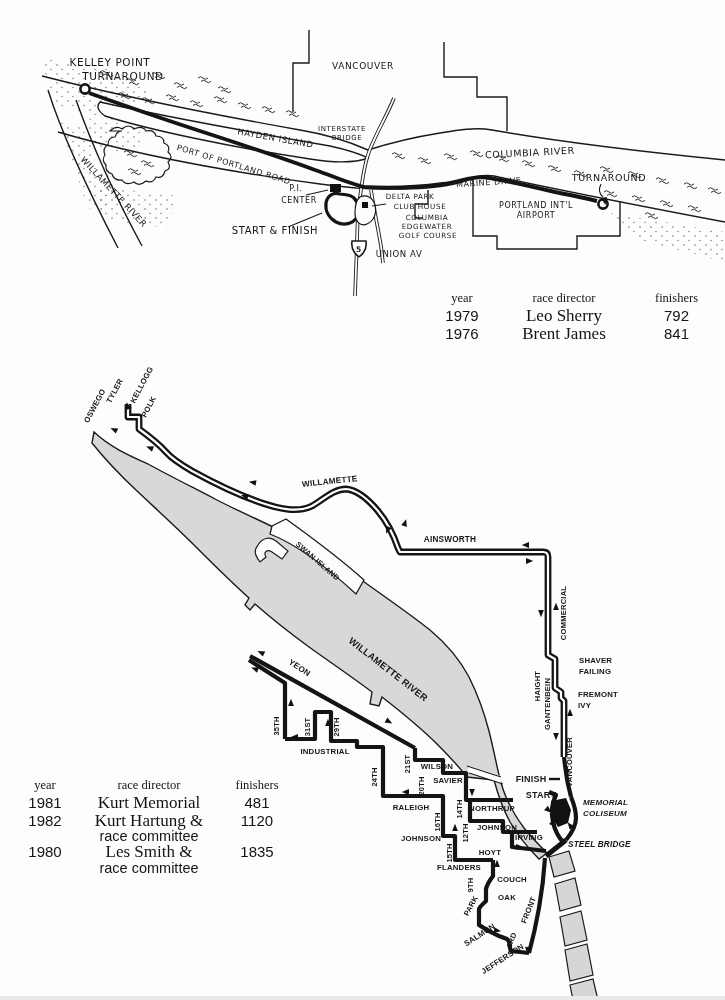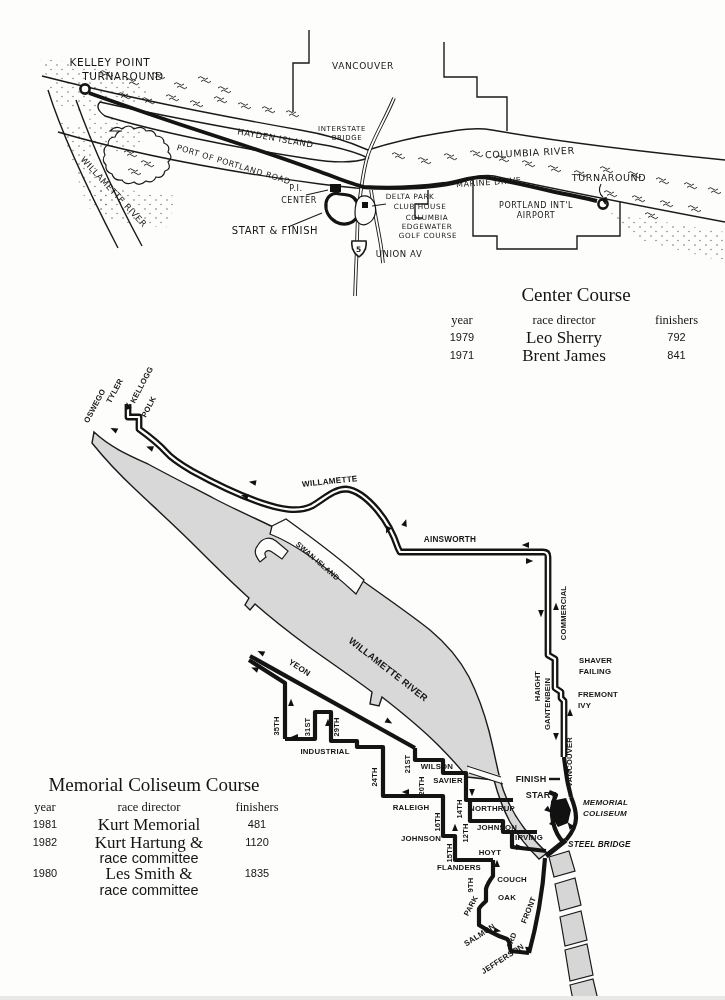--- a/index.html
+++ b/index.html
@@ -15,21 +15,21 @@
   
   .tbl{position:absolute;color:#141414;}
   .tbl .title{font-family:"Liberation Serif",serif;text-align:center;line-height:22px;}
   .tbl .hdr,.tbl .dir{font-family:"Liberation Serif",serif;}
   .tbl .num{font-family:"Liberation Sans",sans-serif;}
   .grid{display:grid;}
   #t1 .grid{grid-template-columns:72px 132px 93px;}
   #t2 .grid{grid-template-columns:58px 150px 66px;}
   .cell{text-align:center;}
   .hdr{font-size:12.5px;line-height:17px;}
-  .num{font-size:11px;line-height:17.5px;}
+  .num{font-size:15px;line-height:17.5px;}
   .dir{font-size:17px;line-height:17.5px;}
   .dir2{font-size:14.5px;line-height:14px;font-family:Liberation Sans, sans-serif;}
   #t1 .title{font-size:19px;}
   #t2 .title{font-size:19px;}
   .scan-edge{position:absolute;left:0;right:0;bottom:0;height:4px;background:#e9e9e7;}
 </style>
 </head>
 <body>
 
 <div id="page">
@@ -294,38 +294,36 @@
       <text transform="translate(473,907) rotate(-62)" text-anchor="middle" class="ml" font-size="7.5">PARK</text>
       <text transform="translate(481,937) rotate(-33)" text-anchor="middle" class="ml" font-size="7.8">SALMON</text>
       <text transform="translate(514,941) rotate(-70)" text-anchor="middle" class="ml" font-size="7.5">3RD</text>
       <text transform="translate(504,961) rotate(-33)" text-anchor="middle" class="ml" font-size="7.8">JEFFERSON</text>
       <text transform="translate(531,911) rotate(-68)" text-anchor="middle" class="ml" font-size="7.8">FRONT</text>
     </g>
   </g>
 </svg>
 
 <div class="tbl" id="t1" style="left:426px;top:284px;width:300px;">
-  <div class="title">Center Course</div>
   <div class="grid" style="margin-top:6px;">
     <div class="cell hdr">year</div>
     <div class="cell hdr">race director</div>
     <div class="cell hdr">finishers</div>
 
     <div class="cell num">1979</div>
     <div class="cell dir">Leo Sherry</div>
     <div class="cell num">792</div>
 
-    <div class="cell num">1971</div>
+    <div class="cell num">1976</div>
     <div class="cell dir">Brent James</div>
     <div class="cell num">841</div>
   </div>
 </div>
 
 <div class="tbl" id="t2" style="left:16px;top:774px;width:276px;">
-  <div class="title">Memorial Coliseum Course</div>
   <div class="grid" style="margin-top:3px;">
     <div class="cell hdr">year</div>
     <div class="cell hdr">race director</div>
     <div class="cell hdr">finishers</div>
 
     <div class="cell num">1981</div>
     <div class="cell">
       <div class="dir">Kurt Memorial</div>
       <div class="dir2"></div>
     </div>

